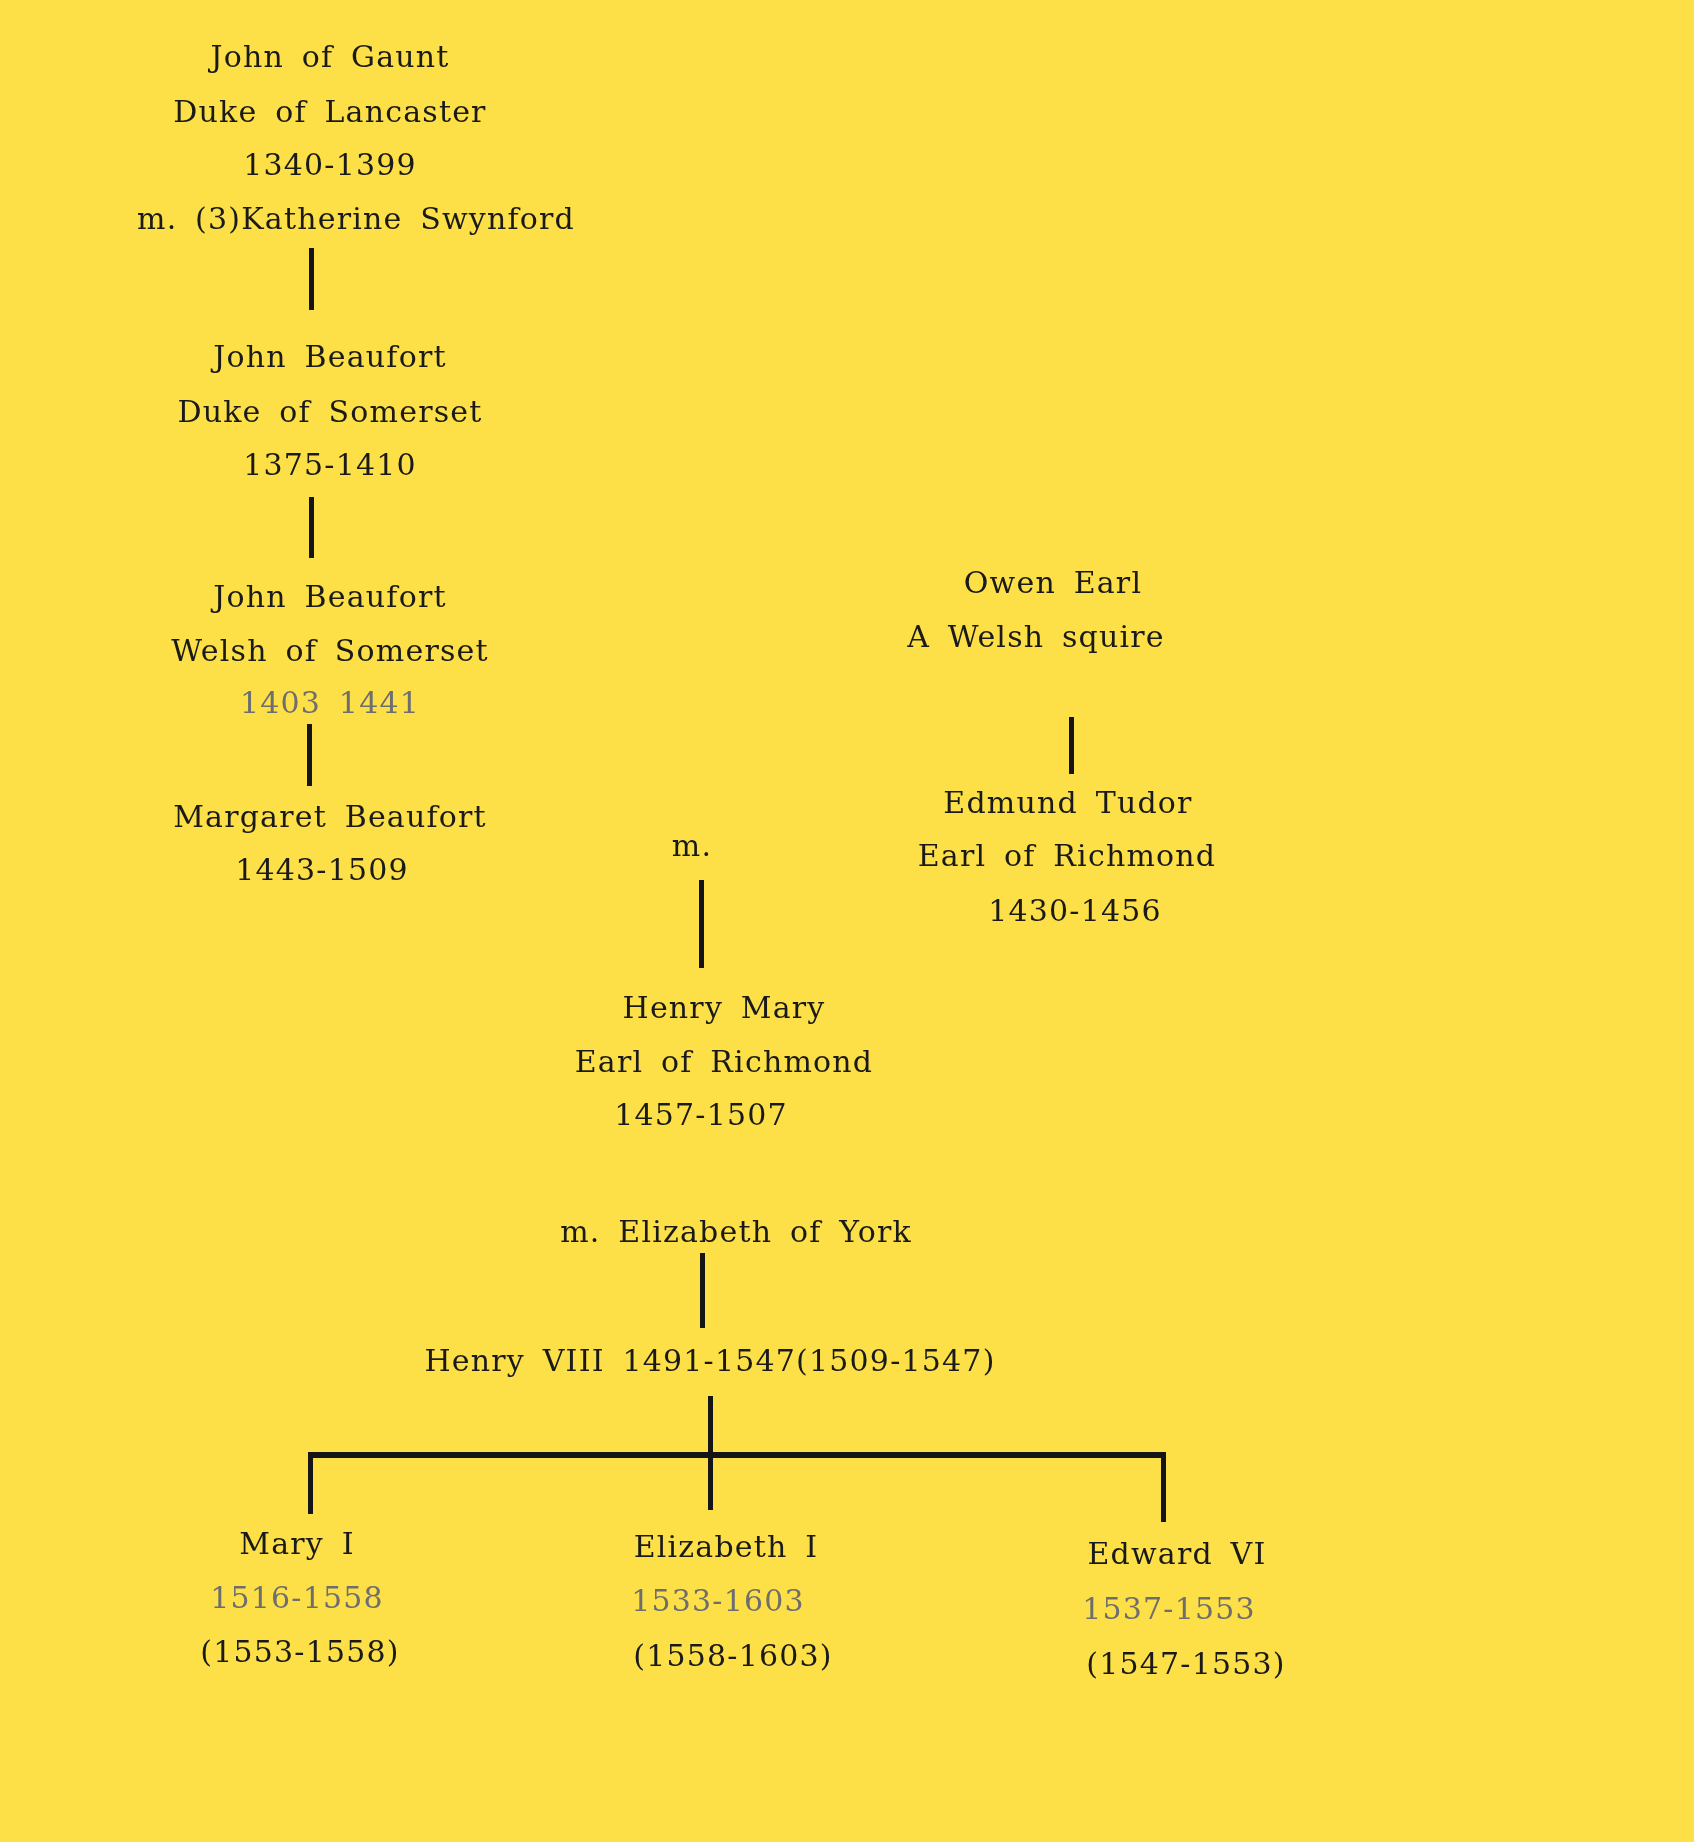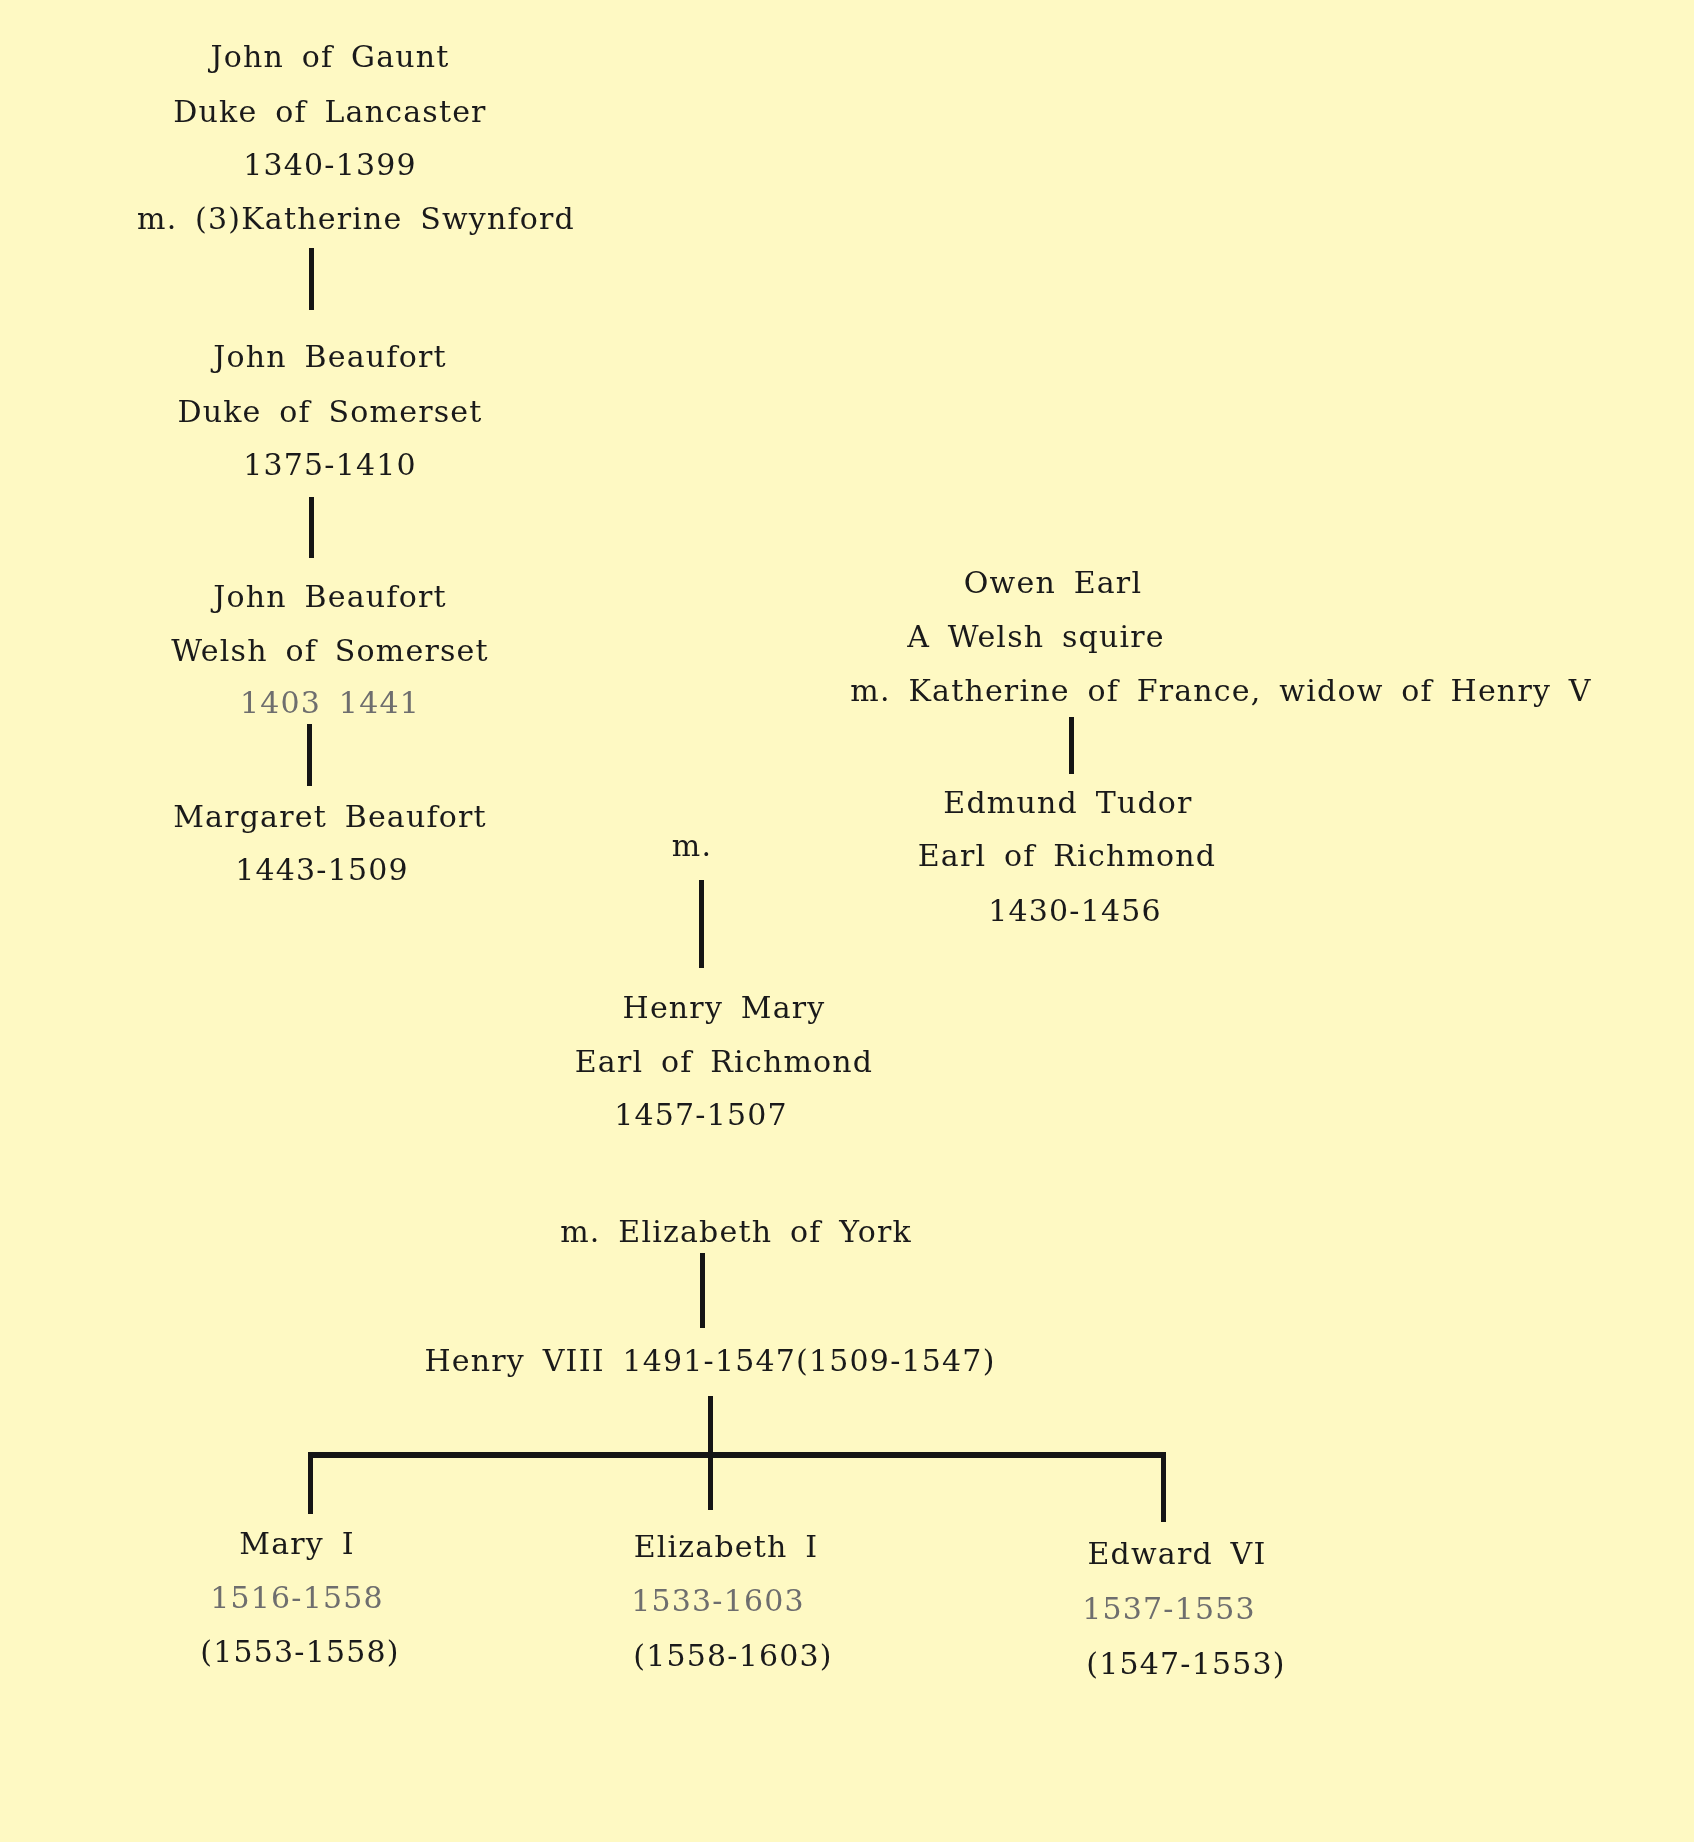--- a/index.html
+++ b/index.html
@@ -4,21 +4,21 @@
 <style>
   html, body {
     margin: 0;
     padding: 0;
     background: #ffffff;
   }
   .page {
     position: relative;
     width: 1694px;
     height: 1842px;
-    background: #fef9c3;
+    background: #fde047;
     font-family: "DejaVu Serif", "Liberation Serif", serif;
     color: #1a1a1a;
     overflow: hidden;
   }
   .t {
     position: absolute;
     transform: translate(-50%, -50%);
     font-size: 30px;
     line-height: 1;
     letter-spacing: 1.2px;
@@ -62,21 +62,20 @@
   <div class="vline" style="left:307px;top:724px;height:62px"></div>
 
   <div class="t" style="left:330px;top:817px">Margaret Beaufort</div>
   <div class="t" style="left:322px;top:870px">1443-1509</div>
 
   <div class="t" style="left:692px;top:846px">m.</div>
   <div class="vline" style="left:699px;top:880px;height:88px"></div>
 
   <div class="t" style="left:1053px;top:583px">Owen Earl</div>
   <div class="t" style="left:1036px;top:637px">A Welsh squire</div>
-  <div class="t" style="left:1221px;top:691px">m. Katherine of France, widow of Henry V</div>
 
   <div class="vline" style="left:1069px;top:717px;height:57px"></div>
 
   <div class="t" style="left:1068px;top:803px">Edmund Tudor</div>
   <div class="t" style="left:1067px;top:856px">Earl of Richmond</div>
   <div class="t" style="left:1075px;top:911px">1430-1456</div>
 
   <div class="t" style="left:724px;top:1008px">Henry Mary</div>
   <div class="t" style="left:724px;top:1062px">Earl of Richmond</div>
   <div class="t" style="left:701px;top:1115px">1457-1507</div>

